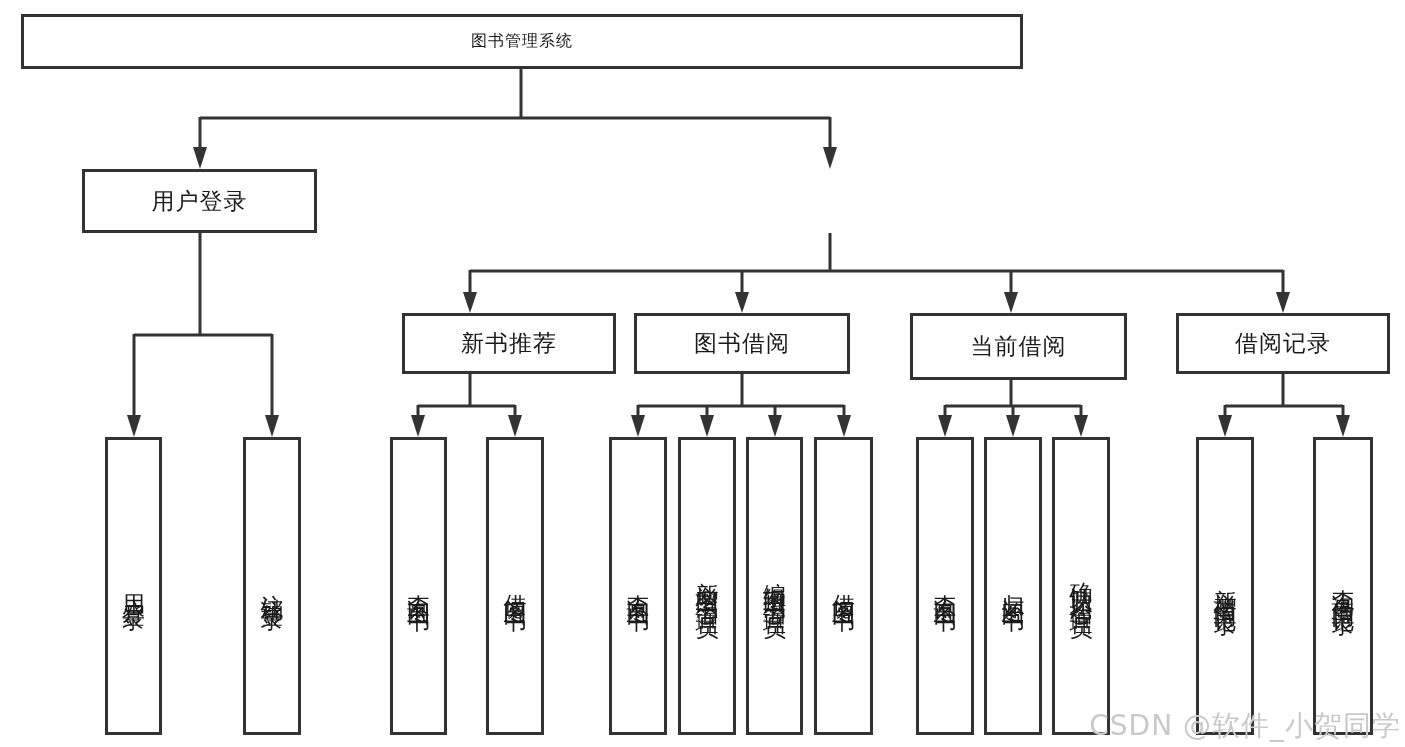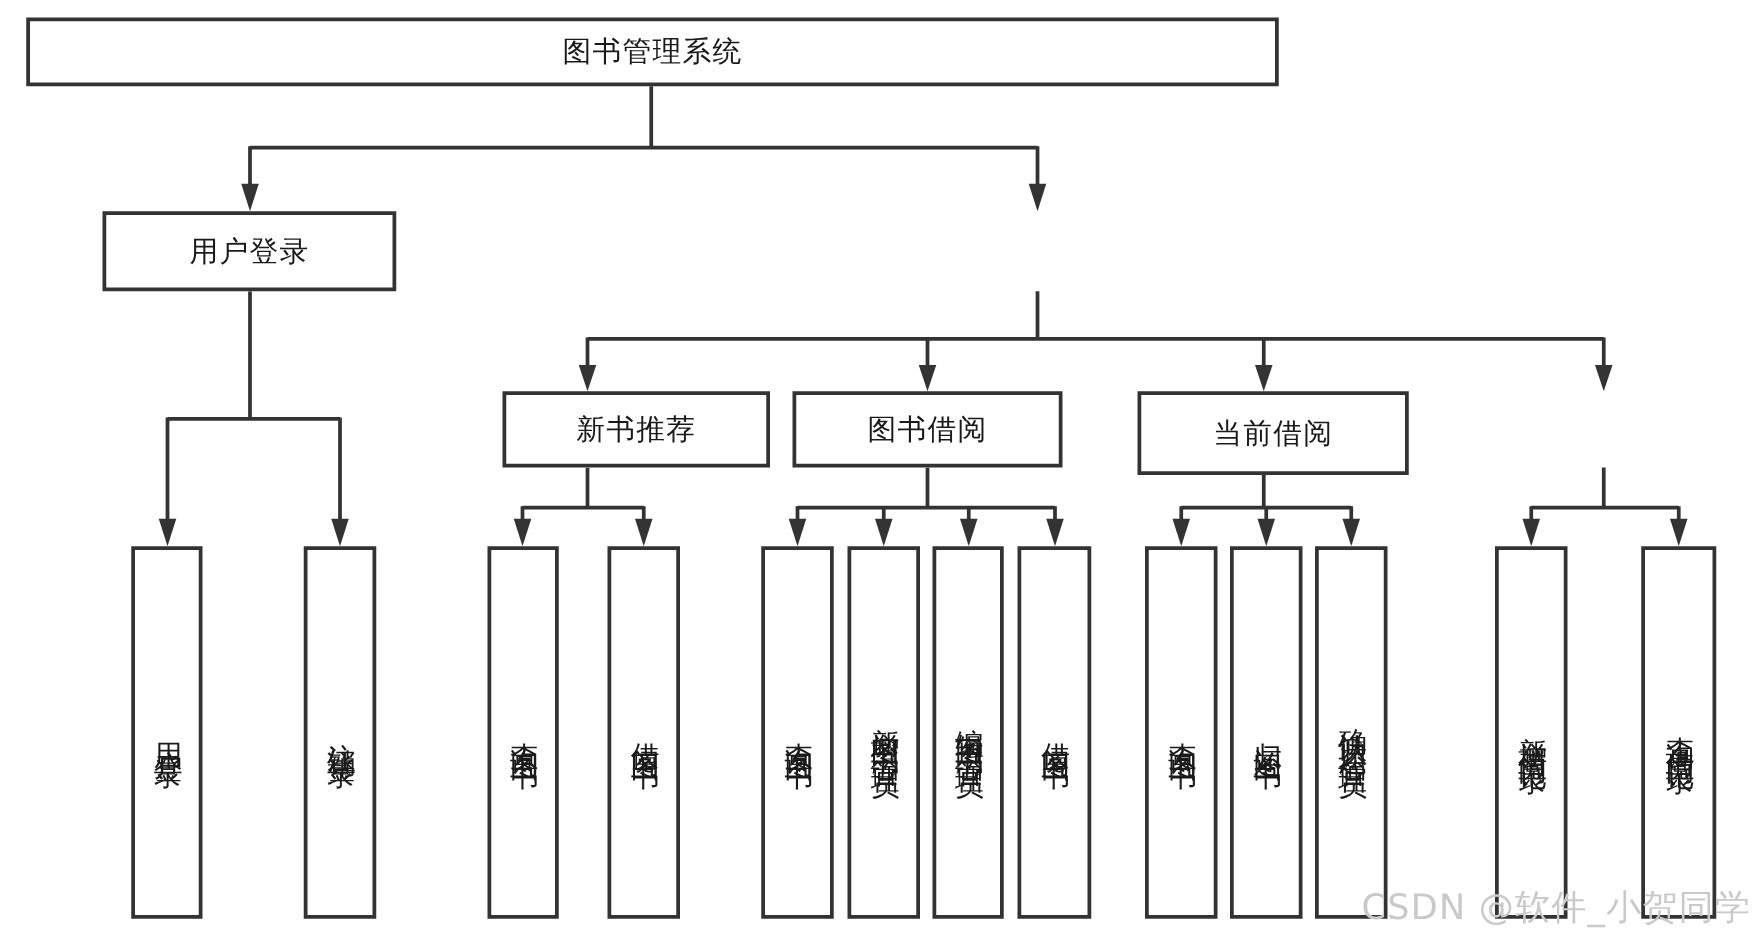--- a/index.html
+++ b/index.html
@@ -33,21 +33,21 @@
     position: absolute;
     background: #fff;
     border: 3px solid var(--line);
     color: var(--text);
     display: flex;
     align-items: center;
     justify-content: center;
     text-align: center;
   }
   .node.h { font-size: 23px; letter-spacing: 1px; }
-  .node.title { font-size: 23px; }
+  .node.title { font-size: 16px; }
   .node.v {
     writing-mode: vertical-rl;
     text-orientation: mixed;
     font-size: 23px;
     letter-spacing: 5px;
     line-height: 1;
   }
 
   .watermark {
     position: absolute;
@@ -126,20 +126,21 @@
     <polygon class="ah" points="1336,415 1350,415 1343,437"></polygon>
   </svg>
 
   <div class="node h title" style="left:21px; top:14px; width:1002px; height:55px;">图书管理系统</div>
 
   <div class="node h" style="left:82px; top:169px; width:235px; height:64px;">用户登录</div>
 
   <div class="node h" style="left:363px; top:313px; width:214px; height:61px;margin-left:39px;">新书推荐</div>
   <div class="node h" style="left:634px; top:313px; width:216px; height:61px;">图书借阅</div>
   <div class="node h" style="left:910px; top:313px; width:217px; height:67px;">当前借阅</div>
+  <div class="node h" style="left:1176px; top:313px; width:214px; height:61px;">借阅记录</div>
 
   <div class="node v" style="left:105px; top:437px; width:57px; height:298px;">用户登录</div>
   <div class="node v" style="left:243px; top:437px; width:58px; height:298px;">注销登录</div>
 
   <div class="node v" style="left:390px; top:437px; width:57px; height:298px;">查询图书</div>
   <div class="node v" style="left:486px; top:437px; width:58px; height:298px;">借阅图书</div>
 
   <div class="node v" style="left:609px; top:437px; width:58px; height:298px;">查询图书</div>
   <div class="node v" style="left:678px; top:437px; width:58px; height:298px;">新增图书（管理员）</div>
   <div class="node v" style="left:746px; top:437px; width:57px; height:298px;">编辑图书（管理员）</div>

